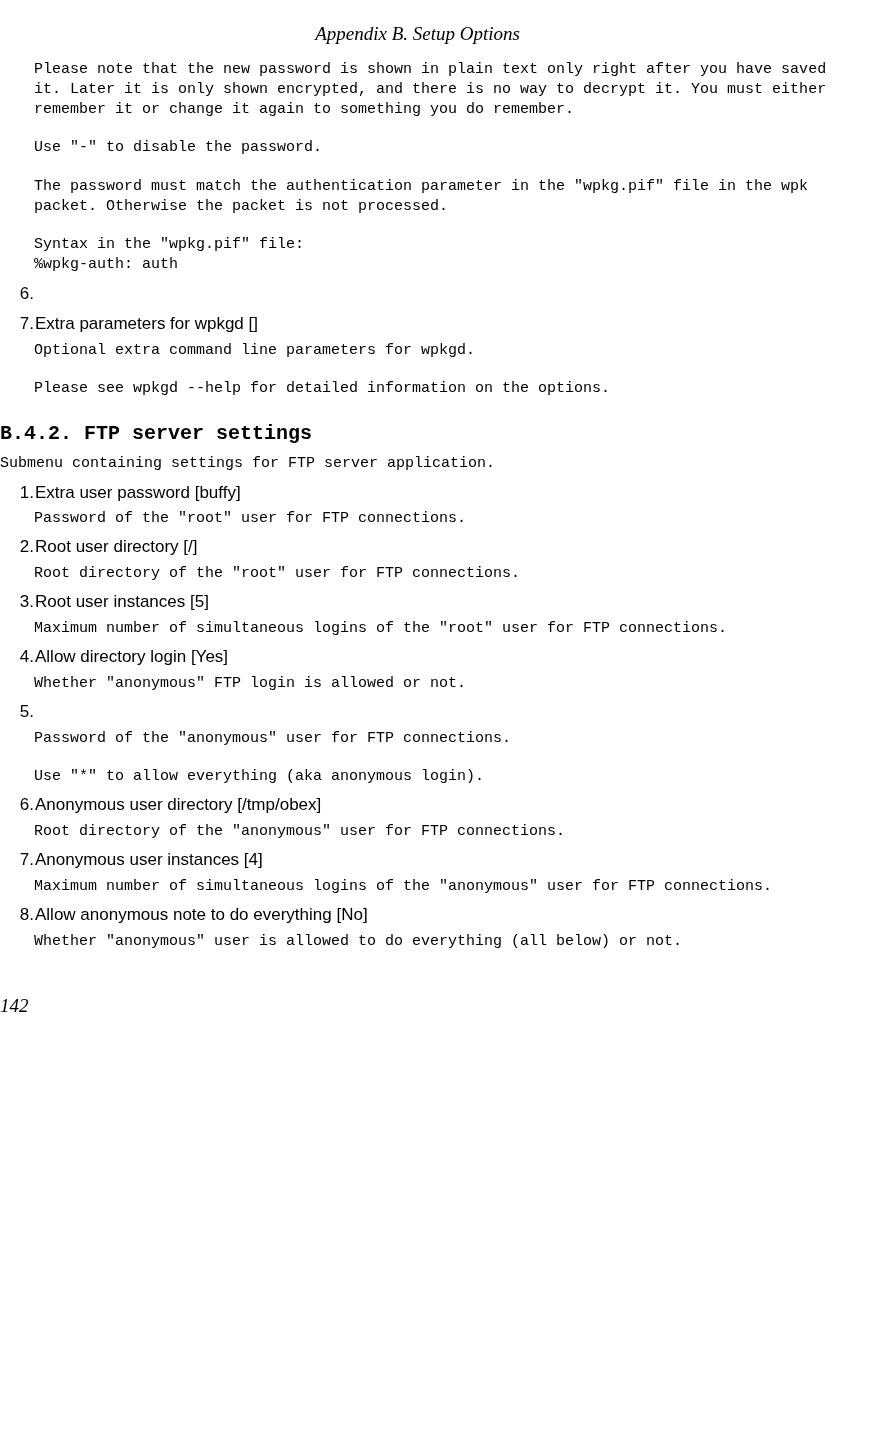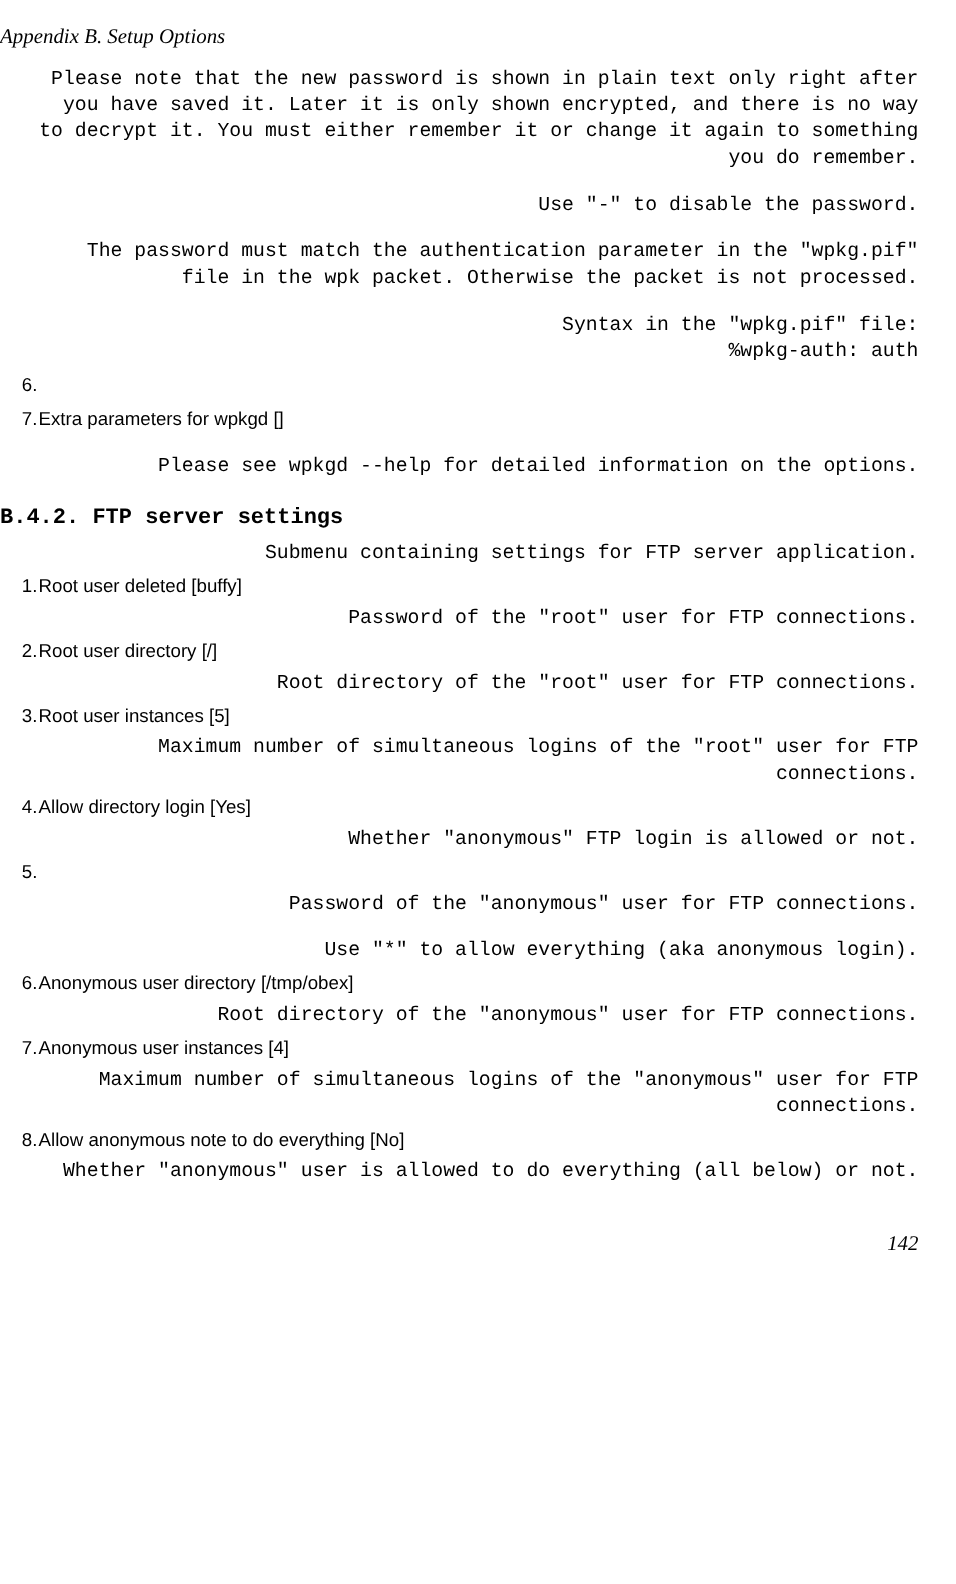--- a/index.html
+++ b/index.html
@@ -9,33 +9,32 @@
       padding: 0;
       background: #fff;
       color: #000;
       width: 869px;
       line-height: 1.45;
     }
     .page {
       padding: 20px 34px 30px 0;
     }
     .header {
-      text-align: left;
+      text-align: center;
       font-style: italic;
       font-family: "Times New Roman", serif;
       font-size: 19px;
       margin-bottom: 12px;
       margin-top: 0;
     }
     .mono {
       font-family: "Courier New", Courier, monospace;
-      font-size: 18px;
+      font-size: 15px;
       white-space: pre-wrap;
       line-height: 1.35;
-      text-align: right;
     }
     .indent1 {
       margin-left: 34px;
     }
     .list-item {
       display: flex;
       margin-left: 12px;
       margin-top: 6px;
       margin-bottom: 2px;
     }
@@ -54,21 +53,21 @@
       font-size: 20px;
       margin-top: 20px;
       margin-bottom: 6px;
     }
     .sub-desc {
       margin-left: 0;
       margin-top: 4px;
       margin-bottom: 4px;
     }
     .footer {
-      text-align: right;
+      text-align: left;
       font-style: italic;
       font-family: "Times New Roman", serif;
       font-size: 19px;
       margin-top: 40px;
     }
     .block-gap {
       margin-top: 18px;
     }
     .block-gap-sm {
       margin-top: 4px;
@@ -87,28 +86,29 @@
 %wpkg-auth: auth</div>
 
   <div class="list-item">
     <span class="list-num">6.</span>
   </div>
 
   <div class="list-item">
     <span class="list-num">7.</span>
     <span class="list-label">Extra parameters for wpkgd []</span>
   </div>
+  <div class="mono indent1 block-gap-sm">Optional extra command line parameters for wpkgd.</div>
   <div class="mono indent1 block-gap">Please see wpkgd --help for detailed information on the options.</div>
 
   <div class="section-heading">B.4.2. FTP server settings</div>
   <div class="mono sub-desc">Submenu containing settings for FTP server application.</div>
 
   <div class="list-item">
     <span class="list-num">1.</span>
-    <span class="list-label">Root user deleted [buffy]</span>
+    <span class="list-label">Extra user password [buffy]</span>
   </div>
   <div class="mono indent1 block-gap-sm">Password of the "root" user for FTP connections.</div>
 
   <div class="list-item">
     <span class="list-num">2.</span>
     <span class="list-label">Root user directory [/]</span>
   </div>
   <div class="mono indent1 block-gap-sm">Root directory of the "root" user for FTP connections.</div>
 
   <div class="list-item">

